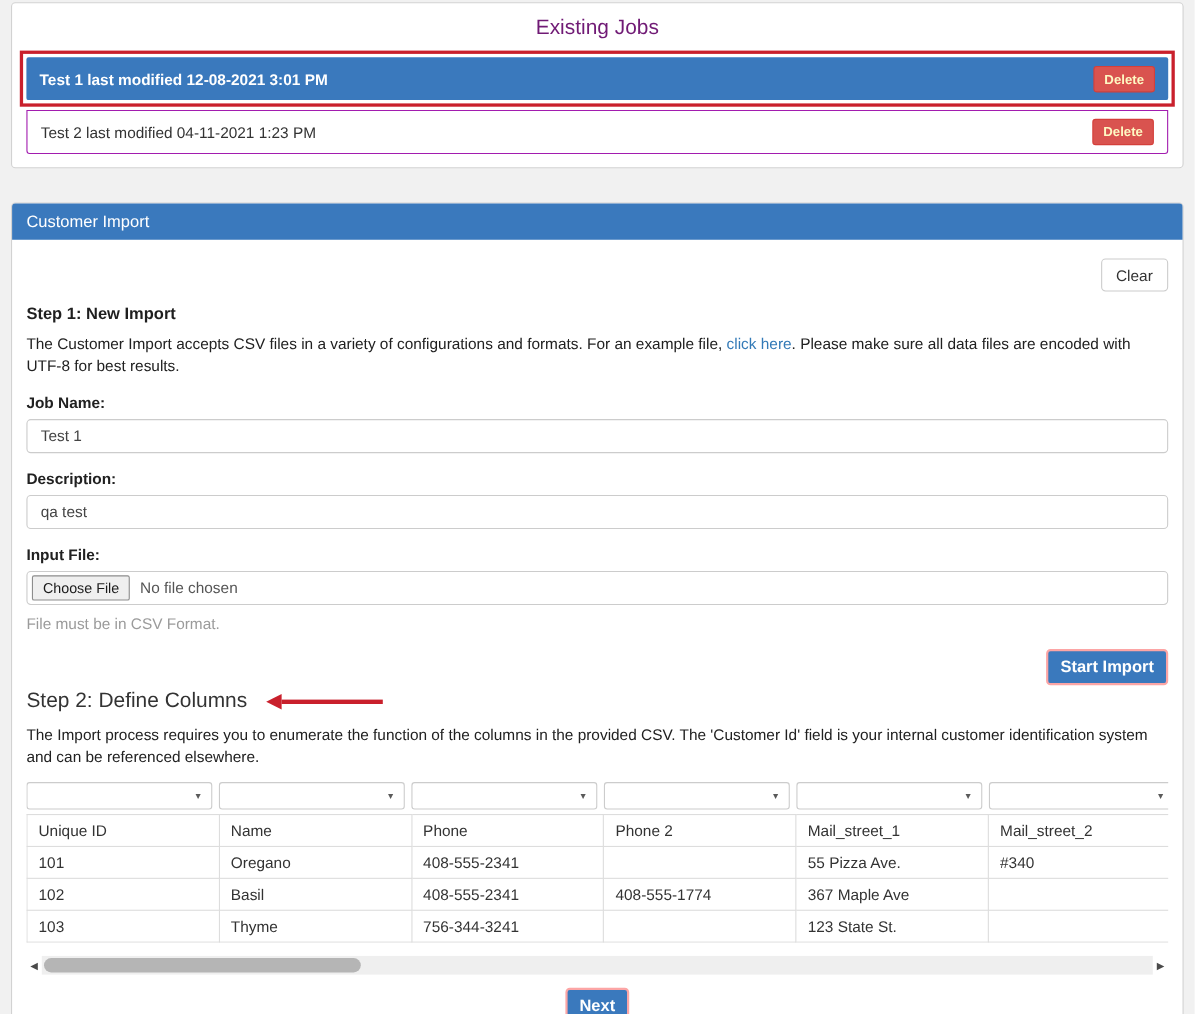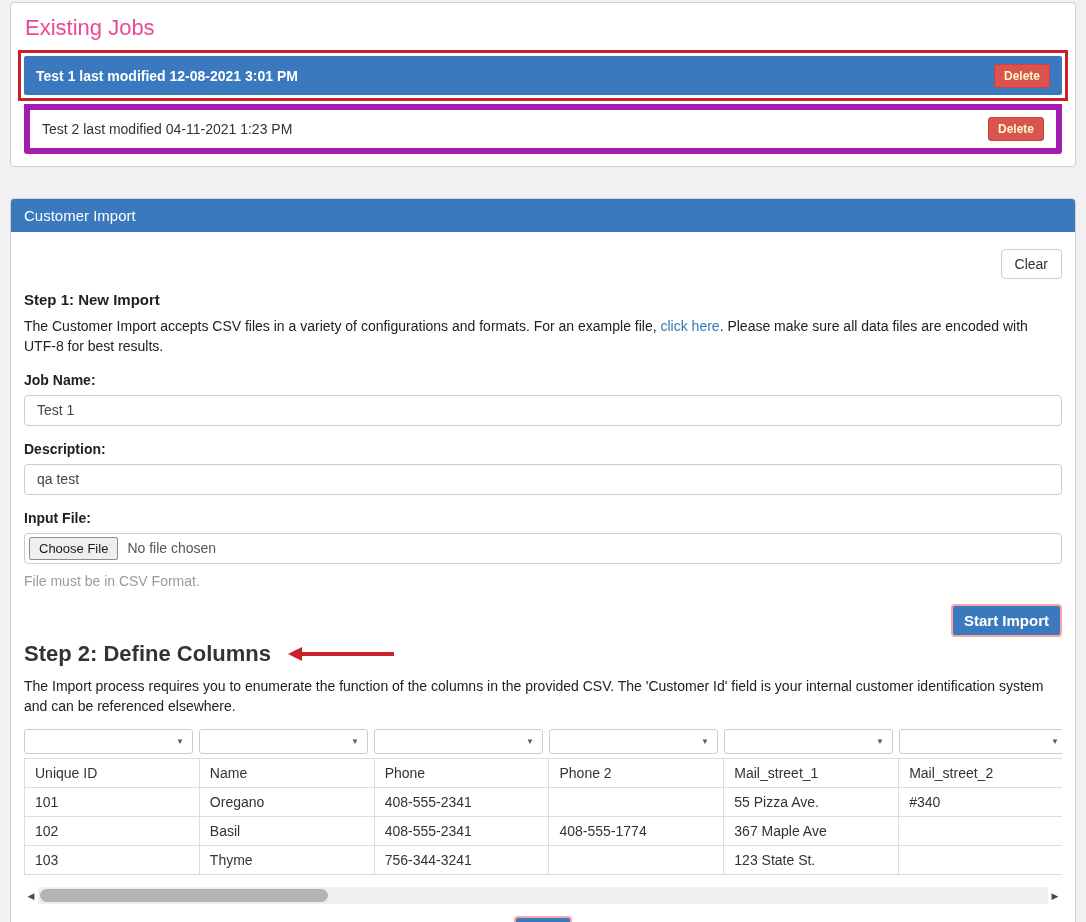--- a/index.html
+++ b/index.html
@@ -9,25 +9,25 @@
     --link-blue:#337ab7;
   }
   *{box-sizing:border-box;}
   body{margin:0;background:#f1f1f1;font-family:"Liberation Sans",sans-serif;font-size:14px;color:#212121;}
   .page{width:1086px;height:922px;padding:2px 10px 12px;overflow:hidden;position:relative;}
 
   .panel{background:#fff;border:1px solid #d2d2d2;border-radius:4px;}
 
   
   .jobs-panel{padding:9px 12px 12px;margin-bottom:31px;}
-  .jobs-title{font-size:22px;color:#ec4899;margin:3px 2px 9px;}
+  .jobs-title{font-size:19px;color:#701a75;margin:3px 2px 9px;text-align:center;}
   .annotation-box{border:3px solid var(--annotation-red);padding:3px;margin:0 -5px 3px;}
   .job-row{display:flex;align-items:center;justify-content:space-between;padding:7px 12px;min-height:39px;}
   .job-row.selected{background:var(--primary-blue);color:#fff;font-weight:bold;border-radius:2px;gap:12px;}
-  .job-row.plain{background:#fff;border:6px solid #a21caf;border-radius:0 0 3px 3px;color:#333;margin:0 1px;}
+  .job-row.plain{background:#fff;border:1px solid #a21caf;border-radius:0 0 3px 3px;color:#333;margin:0 1px;}
   .btn{cursor:pointer;display:inline-block;text-align:center;}
   .btn-delete{background:var(--danger-red);border:1px solid #d43f3a;color:#fef9c3;font-weight:bold;font-size:12px;padding:4px 9px;border-radius:3px;}
 
   
   .import-panel{padding:0;}
   .import-header{background:var(--primary-blue);color:#fff;padding:8px 13px;font-size:15px;border-radius:3px 3px 0 0;}
   .import-body{padding:17px 13px 12px;}
   .clear-row{display:flex;justify-content:flex-end;}
   .btn-clear{background:#fff;border:1px solid #ccc;border-radius:4px;padding:6px 13px;font-size:14px;color:#333;}
   .step1-heading{font-size:15px;font-weight:bold;margin:12px 0 8px;color:#1f1f1f;}
@@ -36,21 +36,21 @@
   .field-label{font-weight:bold;margin:15px 0 7px;}
   .text-input{width:100%;height:31px;border:1px solid #ccc;border-radius:4px;padding:5px 12px;font-size:14px;color:#444;font-family:inherit;background:#fff;}
   .file-box{width:100%;height:31px;border:1px solid #ccc;border-radius:4px;padding:2px 4px;display:flex;align-items:center;gap:9px;background:#fff;}
   .choose-file-btn{background:#efefef;border:1px solid #8d8d8d;border-radius:2px;padding:3px 9px;font-size:13px;color:#1a1a1a;}
   .no-file{color:#555;}
   .file-hint{color:#9b9b9b;margin:9px 0 0;}
   .start-import-row{display:flex;justify-content:flex-end;margin:15px 0 4px;}
   .btn-primary{background:var(--primary-blue);border:2px solid #fca5a5;color:#fff;border-radius:4px;padding:6px 11px;font-size:15px;font-weight:bold;}
 
   .step2-heading-row{display:flex;align-items:center;margin:4px 0 9px;}
-  .step2-heading{font-size:22px;font-weight:bold;color:#333;}
+  .step2-heading{font-size:19px;font-weight:normal;color:#333;}
   .annotation-arrow{display:flex;align-items:center;margin-left:17px;}
   .arrow-head{width:0;height:0;border-top:7px solid transparent;border-bottom:7px solid transparent;border-right:14px solid var(--annotation-red);}
   .arrow-tail{width:92px;height:4px;background:var(--annotation-red);}
 
   
   .table-area{width:100%;overflow:hidden;margin-top:12px;}
   .selects-row{display:flex;width:1050px;margin-bottom:4px;}
   .col-select{width:169px;height:25px;border:1px solid #ccc;border-radius:3px;margin-right:6px;background:#fff;display:flex;align-items:center;justify-content:flex-end;padding:0 8px;cursor:pointer;}
   .caret-icon{color:#5a5a5a;font-size:8px;line-height:1;}
   .import-table{border-collapse:collapse;table-layout:fixed;width:1050px;}

